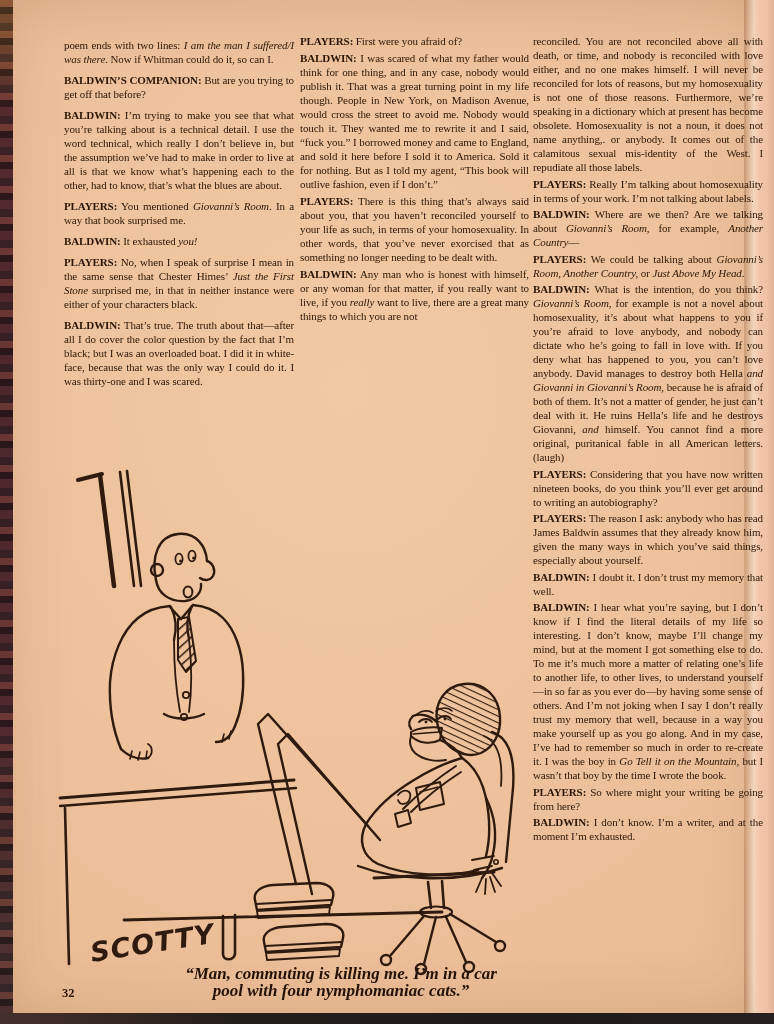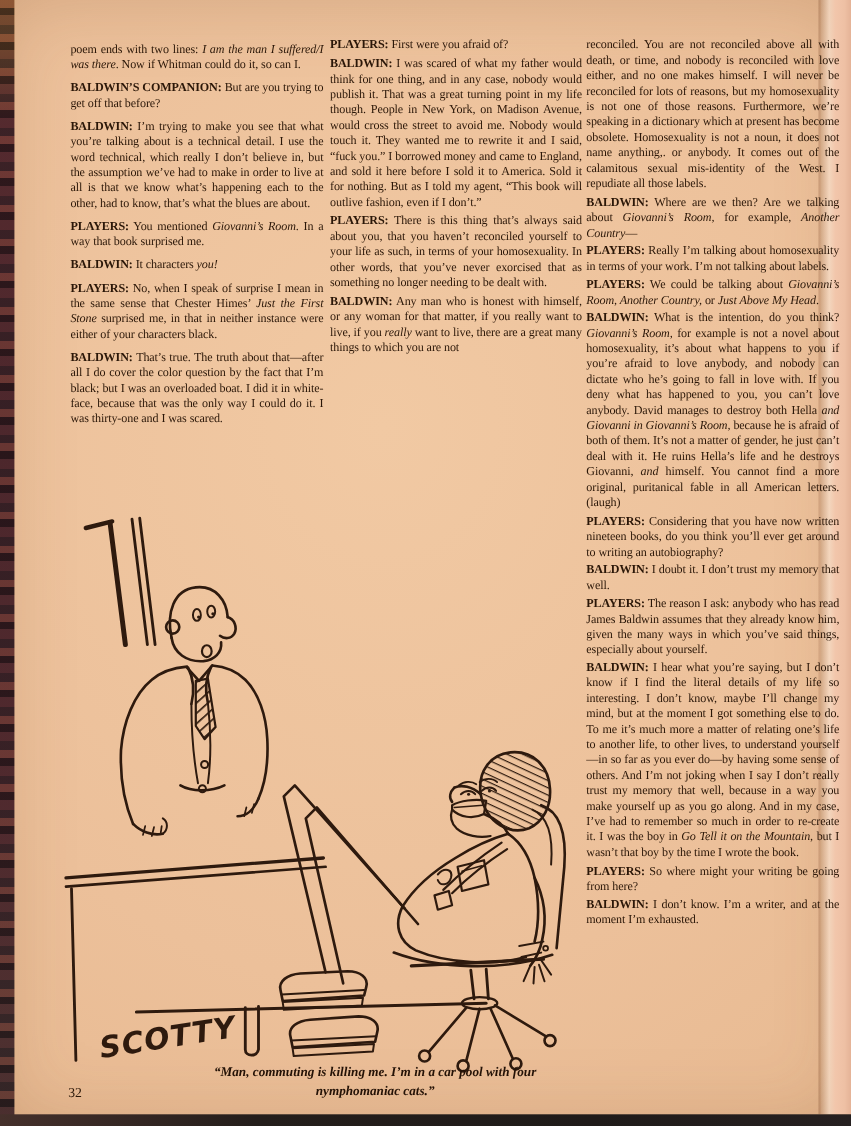--- a/index.html
+++ b/index.html
@@ -59,61 +59,61 @@
   .bd{font-weight:bold;}
   .it{font-style:italic;}
 
   .cartoon{
     position:absolute;left:58px;top:464px;width:475px;height:512px;
   }
   .caption{
     position:absolute;left:178px;top:966px;width:326px;
     text-align:center;
     font-weight:bold;font-style:italic;
-    font-size:12px;line-height:16.5px;
+    font-size:17px;line-height:16.5px;
     color:#241206;
   }
   .page-number{
     position:absolute;left:62px;top:986px;
-    font-weight:normal;font-size:12.5px;color:#2b1708;
+    font-weight:bold;font-size:12.5px;color:#2b1708;
   }
 </style>
 </head>
 <body>
 
 <div class="page">
   <div class="binding"></div>
   <div class="page-curl"></div>
   <div class="page-crease"></div>
   <div class="bottom-edge"></div>
 
   <div class="col col-1">
       <p><span>poem ends with two lines: </span><span class="it">I am the man I suffered/I was there</span><span>. Now if Whitman could do it, so can I.</span></p>
       <p><span class="bd">BALDWIN’S COMPANION:</span><span> But are you trying to get off that before?</span></p>
       <p><span class="bd">BALDWIN:</span><span> I’m trying to make you see that what you’re talking about is a technical detail. I use the word technical, which really I don’t believe in, but the assumption we’ve had to make in order to live at all is that we know what’s happening each to the other, had to know, that’s what the blues are about.</span></p>
       <p><span class="bd">PLAYERS:</span><span> You mentioned </span><span class="it">Giovanni’s Room</span><span>. In a way that book surprised me.</span></p>
-      <p><span class="bd">BALDWIN:</span><span> It characters </span><span class="it">you!</span></p>
+      <p><span class="bd">BALDWIN:</span><span> It exhausted </span><span class="it">you!</span></p>
       <p><span class="bd">PLAYERS:</span><span> No, when I speak of surprise I mean in the same sense that Chester Himes’ </span><span class="it">Just the First Stone</span><span> surprised me, in that in neither instance were either of your characters black.</span></p>
       <p><span class="bd">BALDWIN:</span><span> That’s true. The truth about that—after all I do cover the color question by the fact that I’m black; but I was an overloaded boat. I did it in white-face, because that was the only way I could do it. I was thirty-one and I was scared.</span></p>
     </div>
   <div class="col col-2">
       <p><span class="bd">PLAYERS:</span><span> First were you afraid of?</span></p>
       <p><span class="bd">BALDWIN:</span><span> I was scared of what my father would think for one thing, and in any case, nobody would publish it. That was a great turning point in my life though. People in New York, on Madison Avenue, would cross the street to avoid me. Nobody would touch it. They wanted me to rewrite it and I said, “fuck you.” I borrowed money and came to England, and sold it here before I sold it to America. Sold it for nothing. But as I told my agent, “This book will outlive fashion, even if I don’t.”</span></p>
       <p><span class="bd">PLAYERS:</span><span> There is this thing that’s always said about you, that you haven’t reconciled yourself to your life as such, in terms of your homosexuality. In other words, that you’ve never exorcised that as something no longer needing to be dealt with.</span></p>
       <p><span class="bd">BALDWIN:</span><span> Any man who is honest with himself, or any woman for that matter, if you really want to live, if you </span><span class="it">really</span><span> want to live, there are a great many things to which you are not</span></p>
     </div>
   <div class="col col-3">
       <p><span>reconciled. You are not reconciled above all with death, or time, and nobody is reconciled with love either, and no one makes himself. I will never be reconciled for lots of reasons, but my homosexuality is not one of those reasons. Furthermore, we’re speaking in a dictionary which at present has become obsolete. Homosexuality is not a noun, it does not name anything,. or anybody. It comes out of the calamitous sexual mis-identity of the West. I repudiate all those labels.</span></p>
+      <p><span class="bd">PLAYERS:</span><span> Really I’m talking about homosexuality in terms of your work. I’m not talking about labels.</span></p>
       <p><span class="bd">BALDWIN:</span><span> Where are we then? Are we talking about </span><span class="it">Giovanni’s Room,</span><span> for example, </span><span class="it">Another Country</span><span>—</span></p>
-      <p><span class="bd">PLAYERS:</span><span> Really I’m talking about homosexuality in terms of your work. I’m not talking about labels.</span></p>
       <p><span class="bd">PLAYERS:</span><span> We could be talking about </span><span class="it">Giovanni’s Room, Another Country,</span><span> or </span><span class="it">Just Above My Head</span><span>.</span></p>
       <p><span class="bd">BALDWIN:</span><span> What is the intention, do you think? </span><span class="it">Giovanni’s Room,</span><span> for example is not a novel about homosexuality, it’s about what happens to you if you’re afraid to love anybody, and nobody can dictate who he’s going to fall in love with. If you deny what has happened to you, you can’t love anybody. David manages to destroy both Hella </span><span class="it">and Giovanni in Giovanni’s Room,</span><span> because he is afraid of both of them. It’s not a matter of gender, he just can’t deal with it. He ruins Hella’s life and he destroys Giovanni, </span><span class="it">and</span><span> himself. You cannot find a more original, puritanical fable in all American letters. (laugh)</span></p>
       <p><span class="bd">PLAYERS:</span><span> Considering that you have now written nineteen books, do you think you’ll ever get around to writing an autobiography?</span></p>
+      <p><span class="bd">PLAYERS:</span><span> The reason I ask: anybody who has read James Baldwin assumes that they already know him, given the many ways in which you’ve said things, especially about yourself.</span></p>
       <p><span class="bd">BALDWIN:</span><span> I doubt it. I don’t trust my memory that well.</span></p>
-      <p><span class="bd">PLAYERS:</span><span> The reason I ask: anybody who has read James Baldwin assumes that they already know him, given the many ways in which you’ve said things, especially about yourself.</span></p>
       <p><span class="bd">BALDWIN:</span><span> I hear what you’re saying, but I don’t know if I find the literal details of my life so interesting. I don’t know, maybe I’ll change my mind, but at the moment I got something else to do. To me it’s much more a matter of relating one’s life to another life, to other lives, to understand yourself—in so far as you ever do—by having some sense of others. And I’m not joking when I say I don’t really trust my memory that well, because in a way you make yourself up as you go along. And in my case, I’ve had to remember so much in order to re-create it. I was the boy in </span><span class="it">Go Tell it on the Mountain,</span><span> but I wasn’t that boy by the time I wrote the book.</span></p>
       <p><span class="bd">PLAYERS:</span><span> So where might your writing be going from here?</span></p>
       <p><span class="bd">BALDWIN:</span><span> I don’t know. I’m a writer, and at the moment I’m exhausted.</span></p>
     </div>
 
   <svg class="cartoon" viewBox="0 0 475 512" fill="none" stroke="#2e1a0e" stroke-width="2.4" stroke-linecap="round" stroke-linejoin="round">
     <defs>
       <pattern id="tiehatch" patternUnits="userSpaceOnUse" width="7" height="7" patternTransform="rotate(48)">
         <line x1="0" y1="0" x2="0" y2="7" stroke="#2e1a0e" stroke-width="3"></line>
       </pattern>

